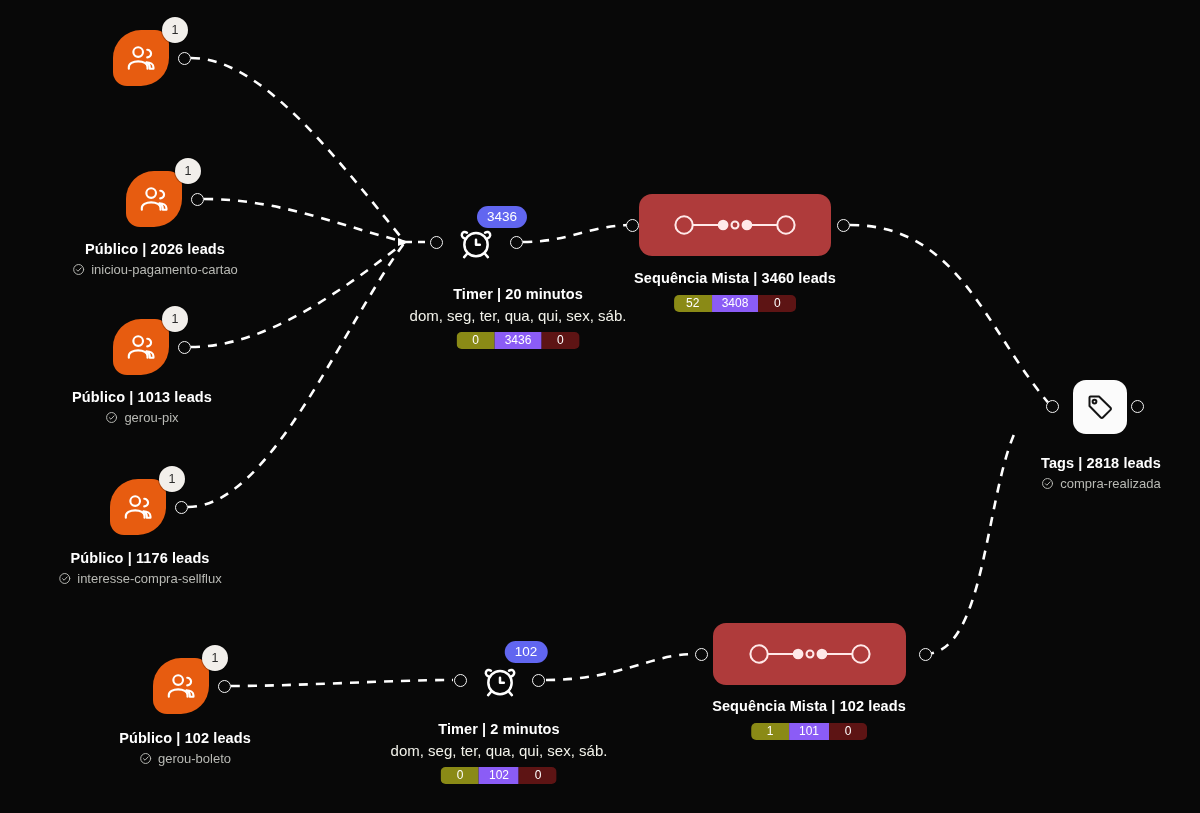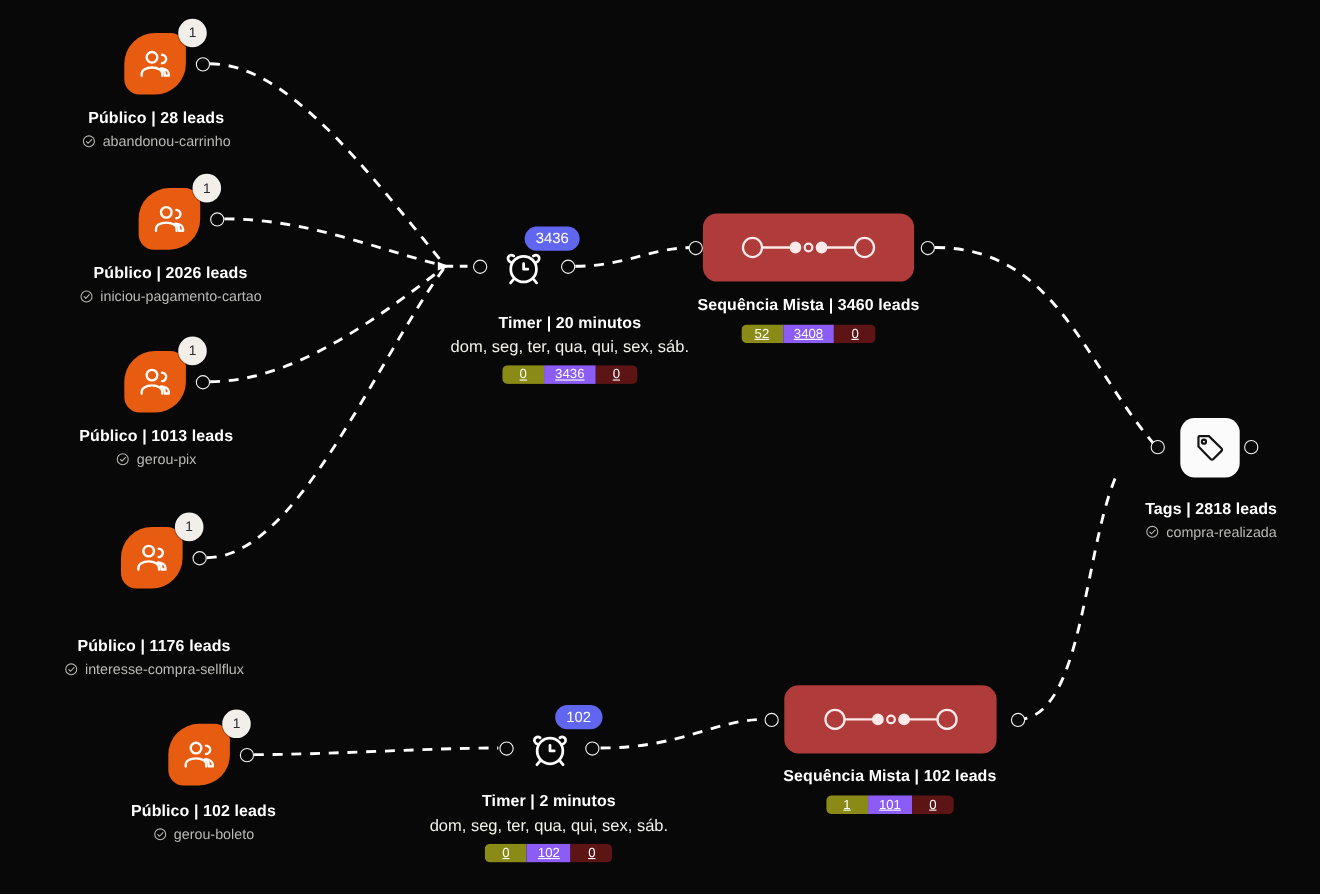--- a/index.html
+++ b/index.html
@@ -57,21 +57,21 @@
   }
   .caption .sub svg{width:13px;height:13px;flex:0 0 13px;}
 
   
   .stats{
     margin:7px auto 0;display:inline-flex;border-radius:5px;overflow:hidden;
     font-size:12px;line-height:17px;height:17px;
   }
   .stats span{
     display:inline-block;padding:0 10px;text-align:center;min-width:18px;
-    color:#fff;font-size:12px;text-decoration:underline;
+    color:#fff;font-size:12px;
   }
   .s-olive{background:#8a8a16;}
   .s-green{background:#8b5cf6;}
   .s-dark{background:#5d1414;}
 
   
   .timer-ico{width:40px;height:40px;position:relative;}
   .timer-ico svg{width:40px;height:40px;display:block;}
   .countpill{
     position:absolute;background:#6166f0;color:#fff;
@@ -133,30 +133,20 @@
       <svg viewBox="0 0 24 24" fill="none" stroke="#fff" stroke-width="1.5" stroke-linecap="round" stroke-linejoin="round">
         <path d="M10 11.2a3.4 3.4 0 100-6.8 3.4 3.4 0 000 6.8z"></path>
         <path d="M3.4 19.6v-1.2c0-2.4 2.9-4 6.6-4s6.6 1.6 6.6 4v1.2"></path>
         <path d="M16.4 11.6a2.7 2.7 0 100-5.4"></path>
         <path d="M18.2 19.6v-1c0-1.7-.9-2.9-2.4-3.6 2.8.1 5 1.5 5 3.6v1z"></path>
       </svg>
       <div class="badge">1</div>
     </div>
     <div class="port" style="left:65px;top:22px;"></div>
   </div>
-  <div class="caption" style="left:142px;top:99px;">
-    <div class="ttl">Público | 28 leads</div>
-    <div class="sub">
-      <svg viewBox="0 0 24 24" fill="none" stroke="#b9bab5" stroke-width="1.8" stroke-linecap="round" stroke-linejoin="round">
-        <circle cx="12" cy="12" r="9.2"></circle>
-          <path d="M8 12.4l2.8 2.8L16.6 9"></path>
-      </svg>
-      <span>abandonou-carrinho</span>
-    </div>
-  </div>
 
   <div class="node" style="left:126px;top:171px;">
     <div class="leaf">
       <svg viewBox="0 0 24 24" fill="none" stroke="#fff" stroke-width="1.5" stroke-linecap="round" stroke-linejoin="round">
         <path d="M10 11.2a3.4 3.4 0 100-6.8 3.4 3.4 0 000 6.8z"></path>
         <path d="M3.4 19.6v-1.2c0-2.4 2.9-4 6.6-4s6.6 1.6 6.6 4v1.2"></path>
         <path d="M16.4 11.6a2.7 2.7 0 100-5.4"></path>
         <path d="M18.2 19.6v-1c0-1.7-.9-2.9-2.4-3.6 2.8.1 5 1.5 5 3.6v1z"></path>
       </svg>
       <div class="badge">1</div>
@@ -202,21 +192,21 @@
       <svg viewBox="0 0 24 24" fill="none" stroke="#fff" stroke-width="1.5" stroke-linecap="round" stroke-linejoin="round">
         <path d="M10 11.2a3.4 3.4 0 100-6.8 3.4 3.4 0 000 6.8z"></path>
         <path d="M3.4 19.6v-1.2c0-2.4 2.9-4 6.6-4s6.6 1.6 6.6 4v1.2"></path>
         <path d="M16.4 11.6a2.7 2.7 0 100-5.4"></path>
         <path d="M18.2 19.6v-1c0-1.7-.9-2.9-2.4-3.6 2.8.1 5 1.5 5 3.6v1z"></path>
       </svg>
       <div class="badge">1</div>
     </div>
     <div class="port" style="left:65px;top:22px;"></div>
   </div>
-  <div class="caption" style="left:140px;top:579px;">
+  <div class="caption" style="left:140px;top:549px;">
     <div class="ttl">Público | 1176 leads</div>
     <div class="sub">
       <svg viewBox="0 0 24 24" fill="none" stroke="#b9bab5" stroke-width="1.8" stroke-linecap="round" stroke-linejoin="round">
         <circle cx="12" cy="12" r="9.2"></circle>
           <path d="M8 12.4l2.8 2.8L16.6 9"></path>
       </svg>
       <span>interesse-compra-sellflux</span>
     </div>
   </div>
 

